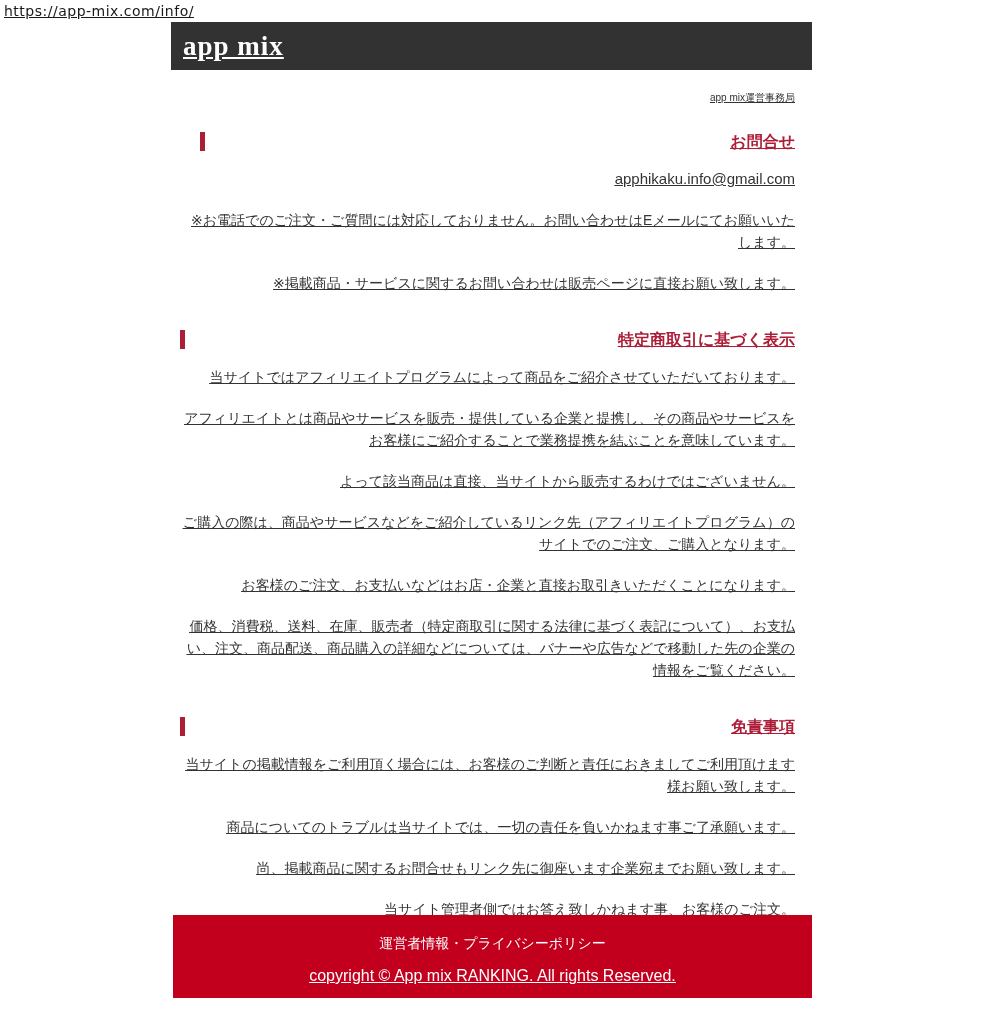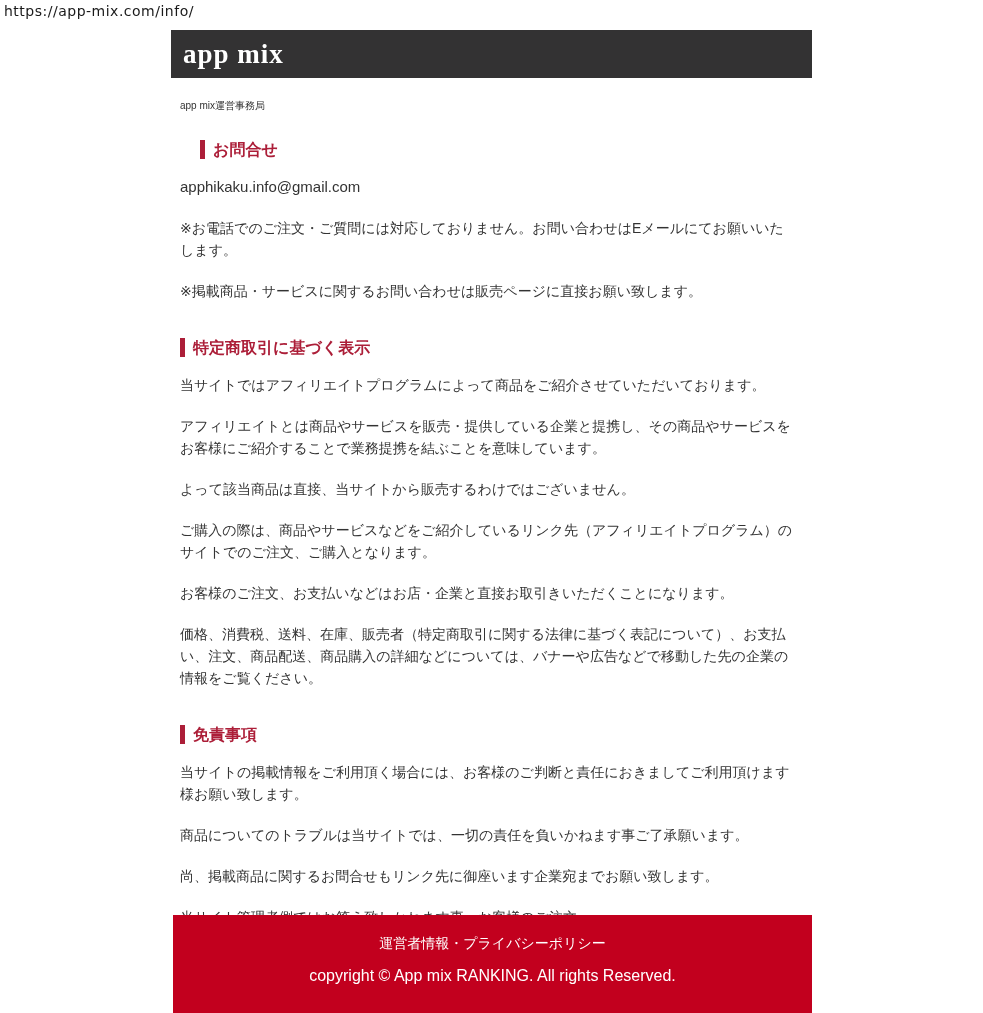--- a/index.html
+++ b/index.html
@@ -1,15 +1,15 @@
 <!DOCTYPE html>
 <html><head>
 <meta charset="utf-8">
 <style>
-  * { box-sizing: border-box; }
+  * { box-sizing: border-box; text-decoration: underline; }
   html, body { margin: 0; padding: 0; }
   body {
     width: 983px;
     height: 1013px;
     background: #ffffff;
     position: relative;
     font-family: "Liberation Sans", "DejaVu Sans", sans-serif;
     color: #333333;
     overflow: hidden;
   }
@@ -18,22 +18,23 @@
     top: 3px;
     left: 4px;
     font-size: 14px;
     color: #1a1a1a;
     font-family: "DejaVu Sans", sans-serif;
     letter-spacing: 0.5px;
   }
   .page {
     position: absolute;
     left: 171px;
-    top: 30px;
+    top: 22px;
     width: 641px;
+    text-align: right;
   }
   .site-header {
     background: #333233;
     height: 48px;
     display: flex;
     align-items: center;
     padding-left: 12px;
   }
   .site-title {
     color: #ffffff;
@@ -69,21 +70,21 @@
     margin: 17px 0 19px 0;
   }
   .email {
     font-size: 15px;
   }
   .footer {
     position: absolute;
     left: 173px;
     top: 915px;
     width: 639px;
-    height: 98px;
+    height: 83px;
     background: #c2001e;
     color: #ffffff;
     text-align: center;
     padding-top: 19px;
   }
   .footer-link {
     display: inline-block;
     font-size: 14px;
     line-height: 16px;
     color: #ffffff;

